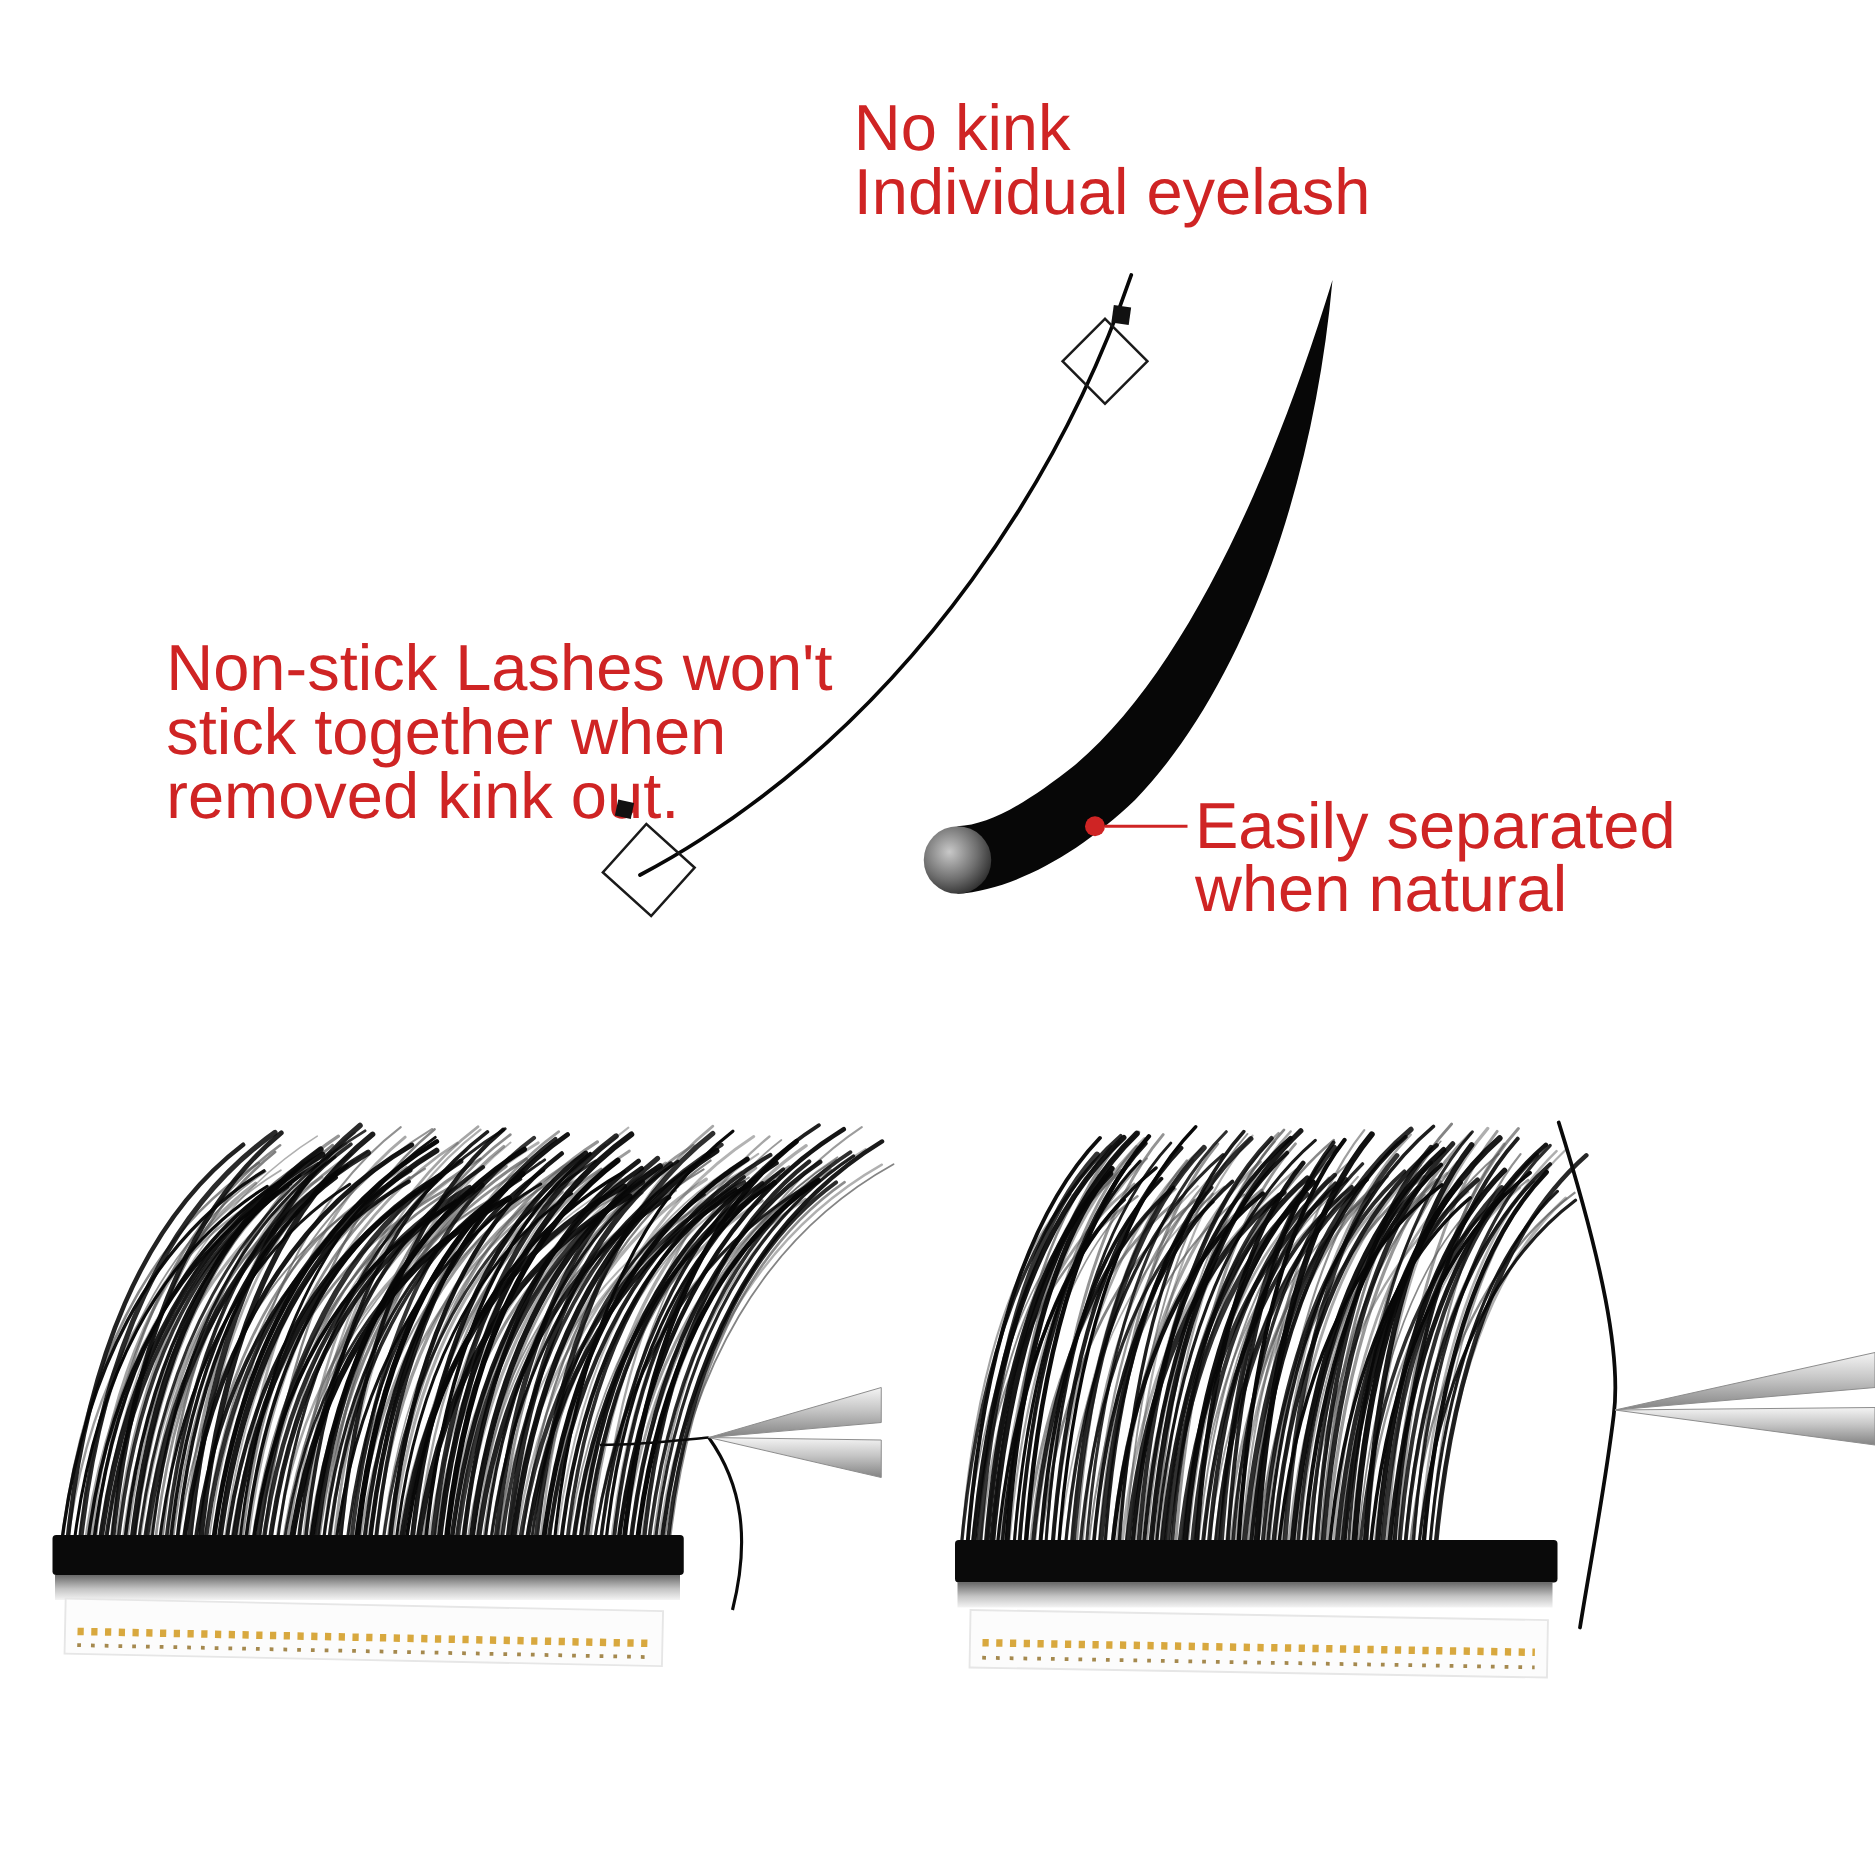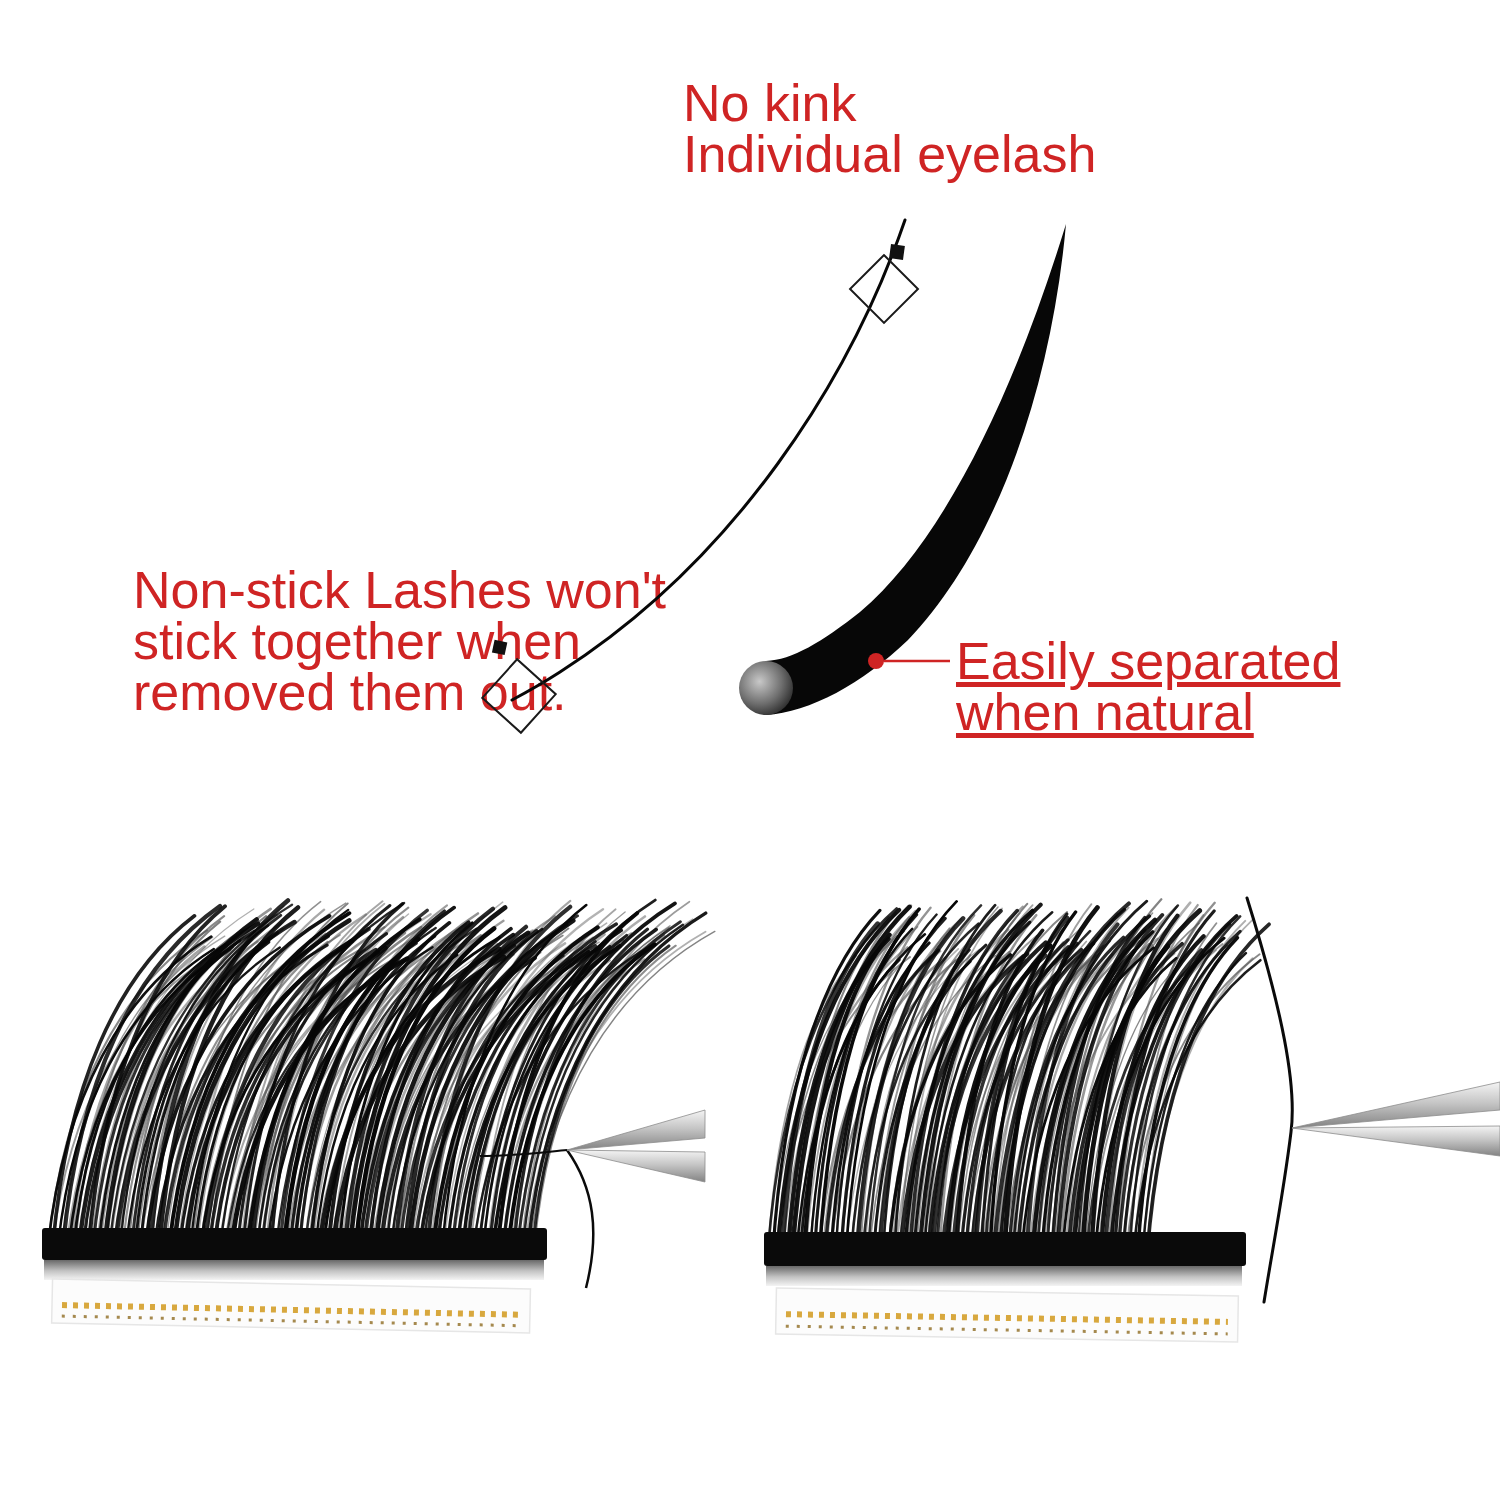--- a/index.html
+++ b/index.html
@@ -18,27 +18,27 @@
   #photos{position:absolute;left:0;top:860px;}
 </style>
 </head>
 <body>
 
 <div class="ann" style="left:683px;top:78px;">
   <div>No kink</div>
   <div>Individual eyelash</div>
 </div>
 
-<div class="ann" style="left:133px;top:565px;">
+<div class="ann" style="left:133px;top:510px;">
   <div>Non-stick Lashes won't</div>
   <div>stick together when</div>
-  <div>removed them out.</div>
+  <div>removed kink out.</div>
 </div>
 
-<div class="ann" style="left:956px;top:636px;text-decoration:underline;">
+<div class="ann" style="left:956px;top:636px;">
   <div>Easily separated</div>
   <div>when natural</div>
 </div>
 
 <svg id="diagram" width="1500" height="860" viewBox="0 0 1500 860">
   <defs>
     <radialGradient id="capGrad" cx="38%" cy="38%" r="75%">
       <stop offset="0%" stop-color="#c8c8c8"></stop>
       <stop offset="55%" stop-color="#6f6f6f"></stop>
       <stop offset="100%" stop-color="#1c1c1c"></stop>

